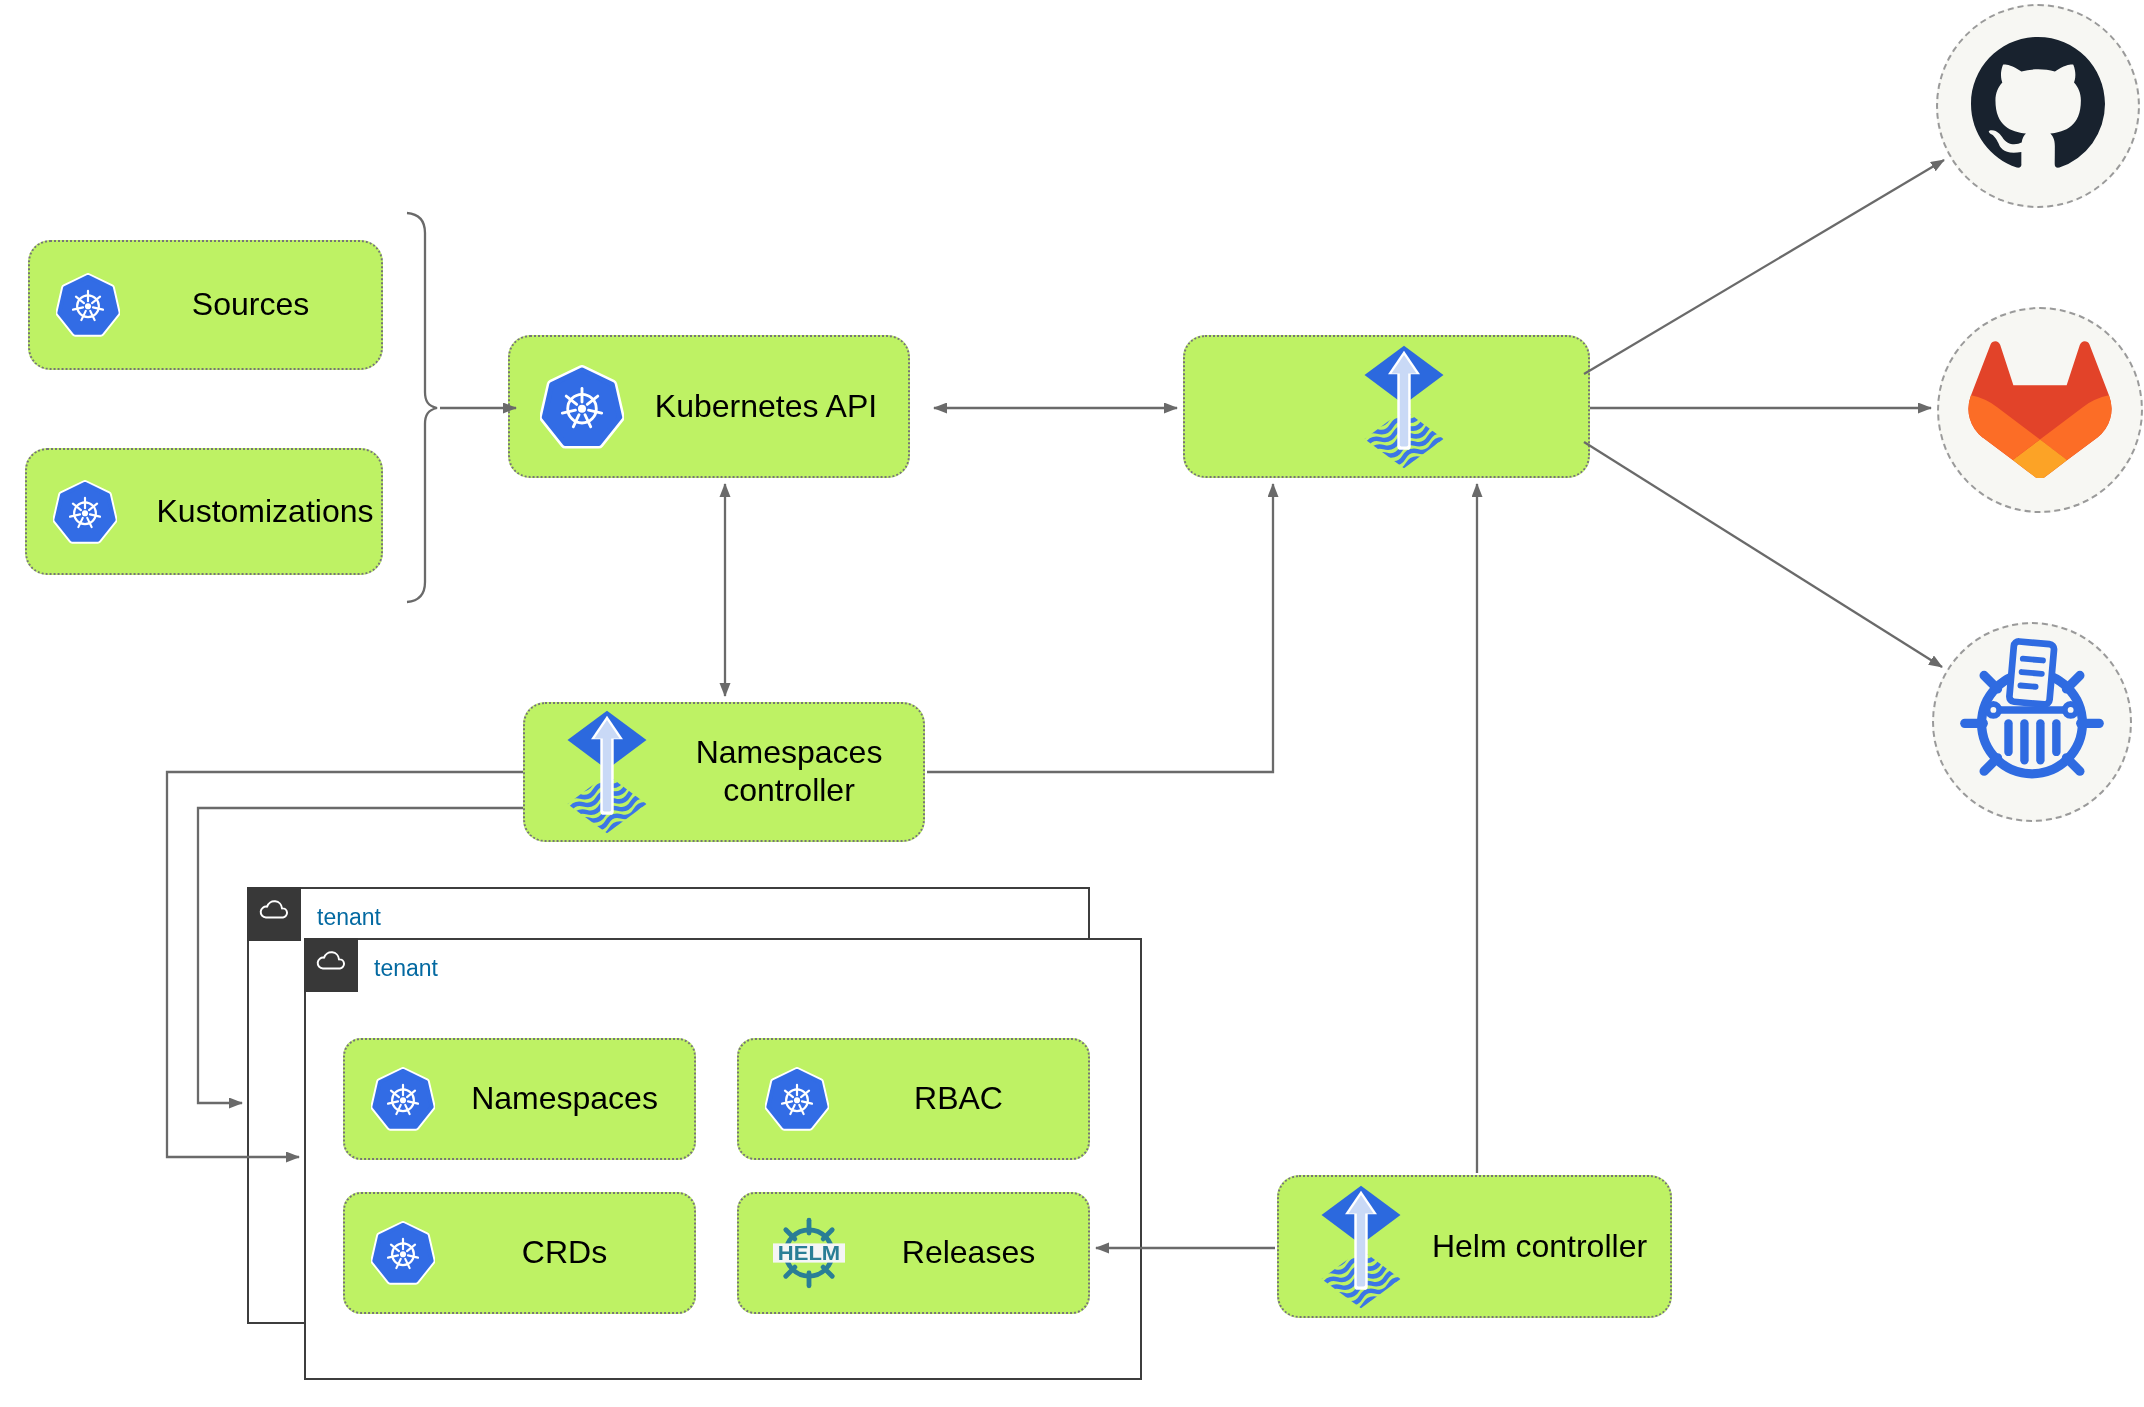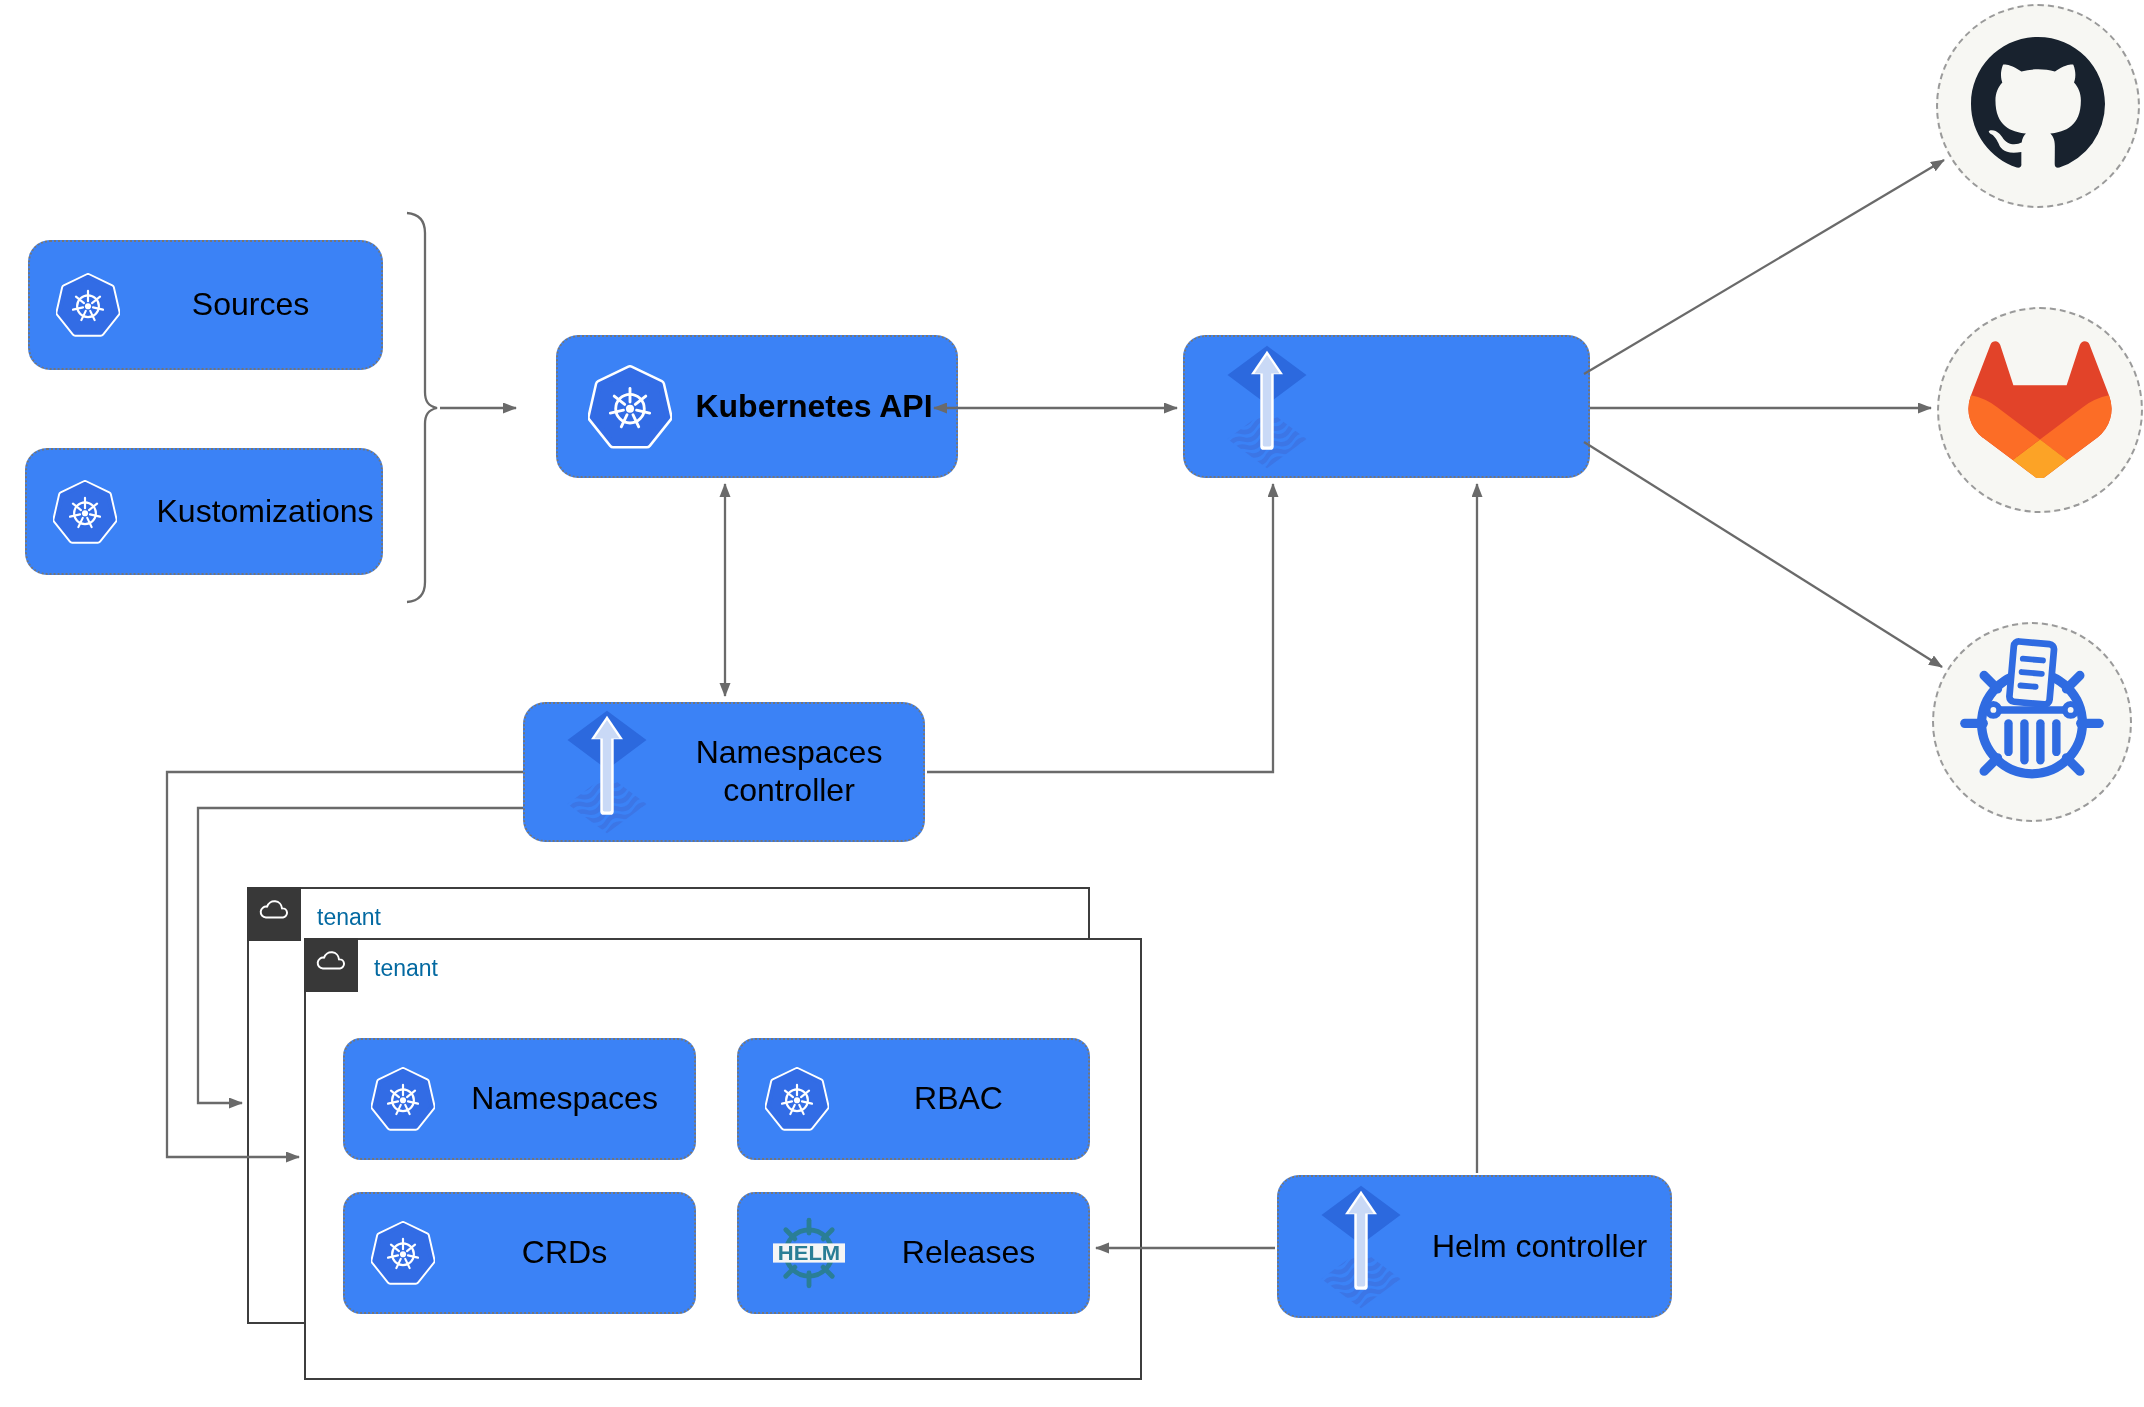--- a/index.html
+++ b/index.html
@@ -1,30 +1,30 @@
 <!DOCTYPE html>
 <html><head>
 <meta charset="utf-8">
 <style>
   html,body{margin:0;padding:0;background:#ffffff;}
   #canvas{position:relative;width:2144px;height:1407px;background:#ffffff;overflow:hidden;
           font-family:"Liberation Sans", sans-serif;}
   svg.edges{position:absolute;left:0;top:0;width:2144px;height:1407px;z-index:50;pointer-events:none;}
 
   
-  .node{position:absolute;display:flex;align-items:center;background:#3b82f6;
-        border:2px dotted #767676;border-radius:22px;box-sizing:border-box;z-index:10;}
+  .node{position:absolute;display:flex;align-items:center;background:#bef264;
+        border:2px dotted #767676;border-radius:22px;box-sizing:border-box;z-index:10;justify-content:center;}
   .node .icon{flex:0 0 auto;display:flex;align-items:center;justify-content:center;}
   .node .icon svg{width:100%;height:100%;display:block;}
   .lbl{flex:1;text-align:center;font-size:32px;color:#000;line-height:1.18;}
   .lbl.narrow{max-width:225px;margin:0 auto;}
 
   .n-sources       {left:28px;  top:240px; width:355px; height:130px;}
   .n-kustomizations{left:25px;  top:448px; width:358px; height:127px;gap:32px;}
-  .n-k8sapi        {left:556px; top:335px; width:402px; height:143px;font-weight:bold;}
+  .n-k8sapi        {left:508px; top:335px; width:402px; height:143px;}
   .n-srcctl        {left:1183px;top:335px; width:407px; height:143px;}
   .n-kustctl       {left:523px; top:702px; width:402px; height:140px;}
   .n-helmctl       {left:1277px;top:1175px;width:395px; height:143px;}
   .n-namespaces    {left:343px; top:1038px;width:353px; height:122px;z-index:30;border-radius:18px;}
   .n-rbac          {left:737px; top:1038px;width:353px; height:122px;z-index:30;border-radius:18px;}
   .n-crds          {left:343px; top:1192px;width:353px; height:122px;z-index:30;border-radius:18px;}
   .n-releases      {left:737px; top:1192px;width:353px; height:122px;z-index:30;border-radius:18px;}
 
   .ic-k8s-s {width:64px;height:64px;margin-left:26px;}
   .ic-k8s-m {width:84px;height:84px;margin-left:30px;}

